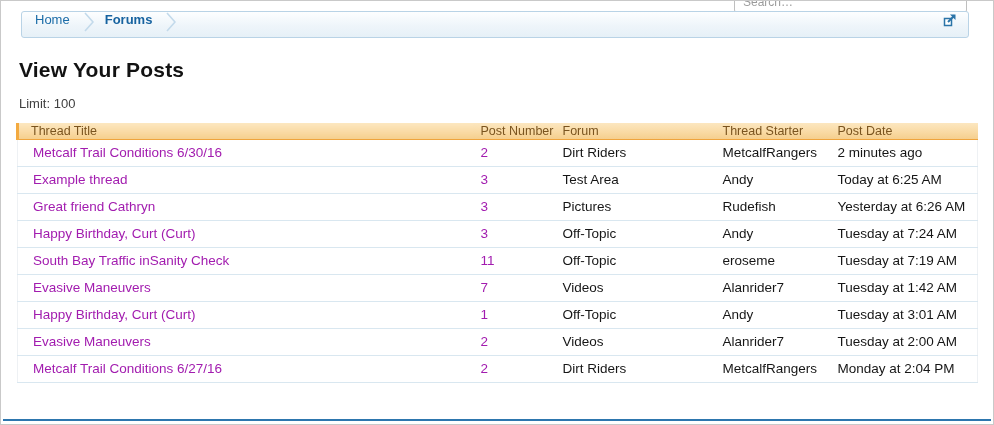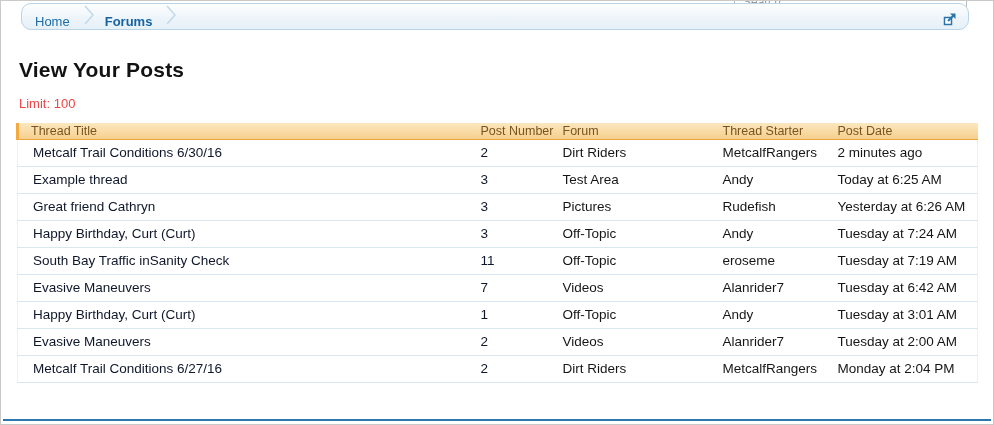--- a/index.html
+++ b/index.html
@@ -15,45 +15,45 @@
   .search-wrap { position:absolute; top:-11px; right:26px; }
   .search-input {
     width:233px; height:24px; border:1px solid #bfbfbf; border-radius:4px;
     padding:0 8px; font-size:12px; color:#444; background:#fff; outline:none;
     font-family:"Liberation Sans","DejaVu Sans",sans-serif;
   }
   .search-input::placeholder { color:#9b9b9b; }
 
   
   .crumb-bar {
-    position:absolute; left:20px; right:24px; top:2px; height:27px;
+    position:absolute; left:20px; right:24px; top:10px; height:27px;
     background:linear-gradient(180deg,#fdfeff 0%,#eef5fa 55%,#e6f0f7 100%);
-    border:1px solid #b9d3e6; border-radius:10px;
-    display:flex; align-items:flex-end; padding:0 8px 0 11px;
+    border:1px solid #b9d3e6; border-radius:3px;
+    display:flex; align-items:flex-start; padding:0 8px 0 11px;
   }
   .crumb-link {
     font-size:13px; color:#1b6ca8; text-decoration:none; cursor:pointer;
     padding:0 2px;
   }
   .crumb-link.current { font-weight:bold; color:#1763a0; }
   .crumb-sep { margin:0 9px 0 12px; display:block; }
   .crumb-spacer { flex:1; }
   .crumb-action {
     width:20px; height:18px; display:flex; align-items:center; justify-content:center;
     cursor:pointer; background:transparent; border:none;
   }
 
   
   .page-title {
     position:absolute; left:18px; top:57px;
     font-size:21px; font-weight:bold; color:#121212; letter-spacing:0.2px;
   }
   .limit-label {
     position:absolute; left:18px; top:95px;
-    font-size:13px; color:#ef4444;
+    font-size:13px; color:#404040;
   }
 
   
   .posts-table {
     position:absolute; left:15px; top:122px; width:960px;
     border-collapse:collapse; table-layout:fixed;
   }
   .posts-table col.c1 { width:455px; }
   .posts-table col.c2 { width:82px; }
   .posts-table col.c3 { width:160px; }
@@ -73,21 +73,21 @@
 
   .posts-table tbody td {
     height:27px; font-size:13.5px; color:#161616;
     border-bottom:1px solid #d9e7f0;
     padding:0 0 0 8px; white-space:nowrap; overflow:hidden;
     background:#fff;
   }
   .posts-table tbody td.first { padding-left:15px; border-left:1px solid #eef1f4; }
   .posts-table tbody td.last  { border-right:1px solid #eef1f4;margin-left:29px; }
 
-  .cell-link { color:#0f172a; text-decoration:none; cursor:pointer; }
+  .cell-link { color:#a21caf; text-decoration:none; cursor:pointer; }
 
   
   .bottom-rule {
     position:absolute; left:2px; right:2px; bottom:3px; height:2px;
     background:#2d76ae;
   }
 </style>
 </head>
 <body>
 
@@ -177,21 +177,21 @@
           <td><a class="cell-link">11</a></td>
           <td>Off-Topic</td>
           <td>eroseme</td>
           <td class="last">Tuesday at 7:19 AM</td>
         </tr>
         <tr>
           <td class="first"><a class="cell-link">Evasive Maneuvers</a></td>
           <td><a class="cell-link">7</a></td>
           <td>Videos</td>
           <td>Alanrider7</td>
-          <td class="last">Tuesday at 6:42 AM</td>
+          <td class="last">Tuesday at 1:42 AM</td>
         </tr>
         <tr>
           <td class="first"><a class="cell-link">Happy Birthday, Curt (Curt)</a></td>
           <td><a class="cell-link">1</a></td>
           <td>Off-Topic</td>
           <td>Andy</td>
           <td class="last">Tuesday at 3:01 AM</td>
         </tr>
         <tr>
           <td class="first"><a class="cell-link">Evasive Maneuvers</a></td>

